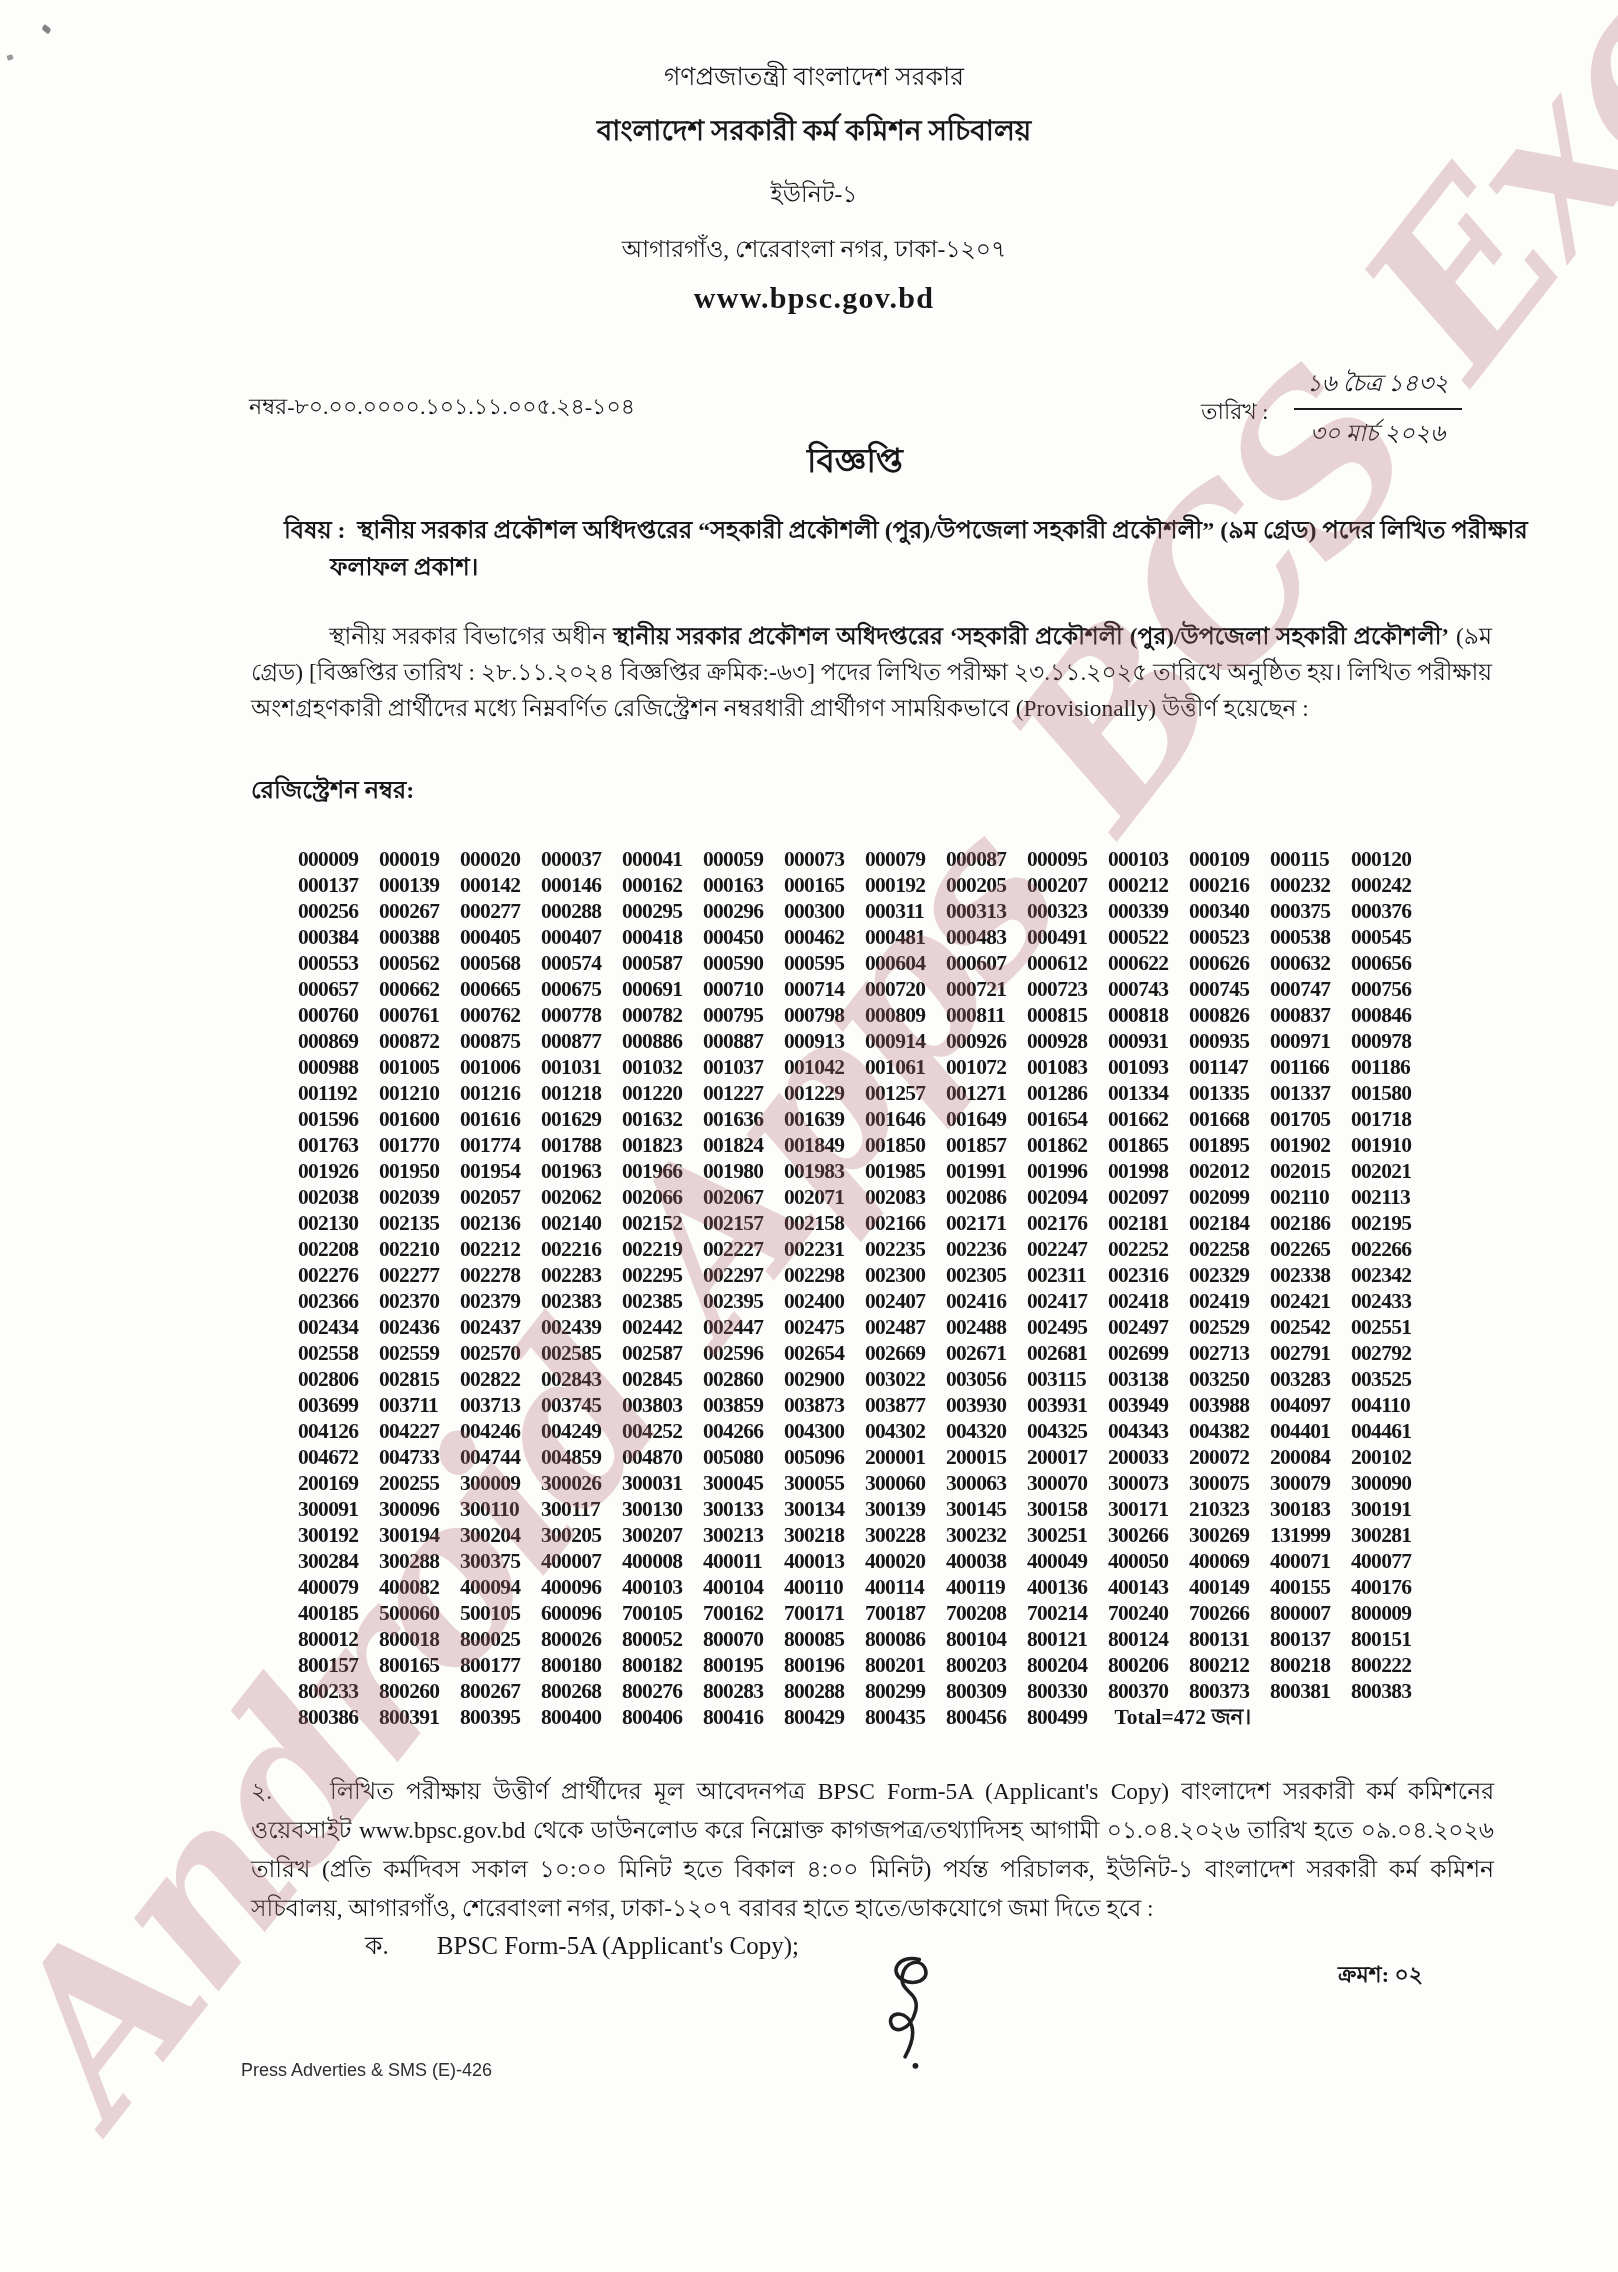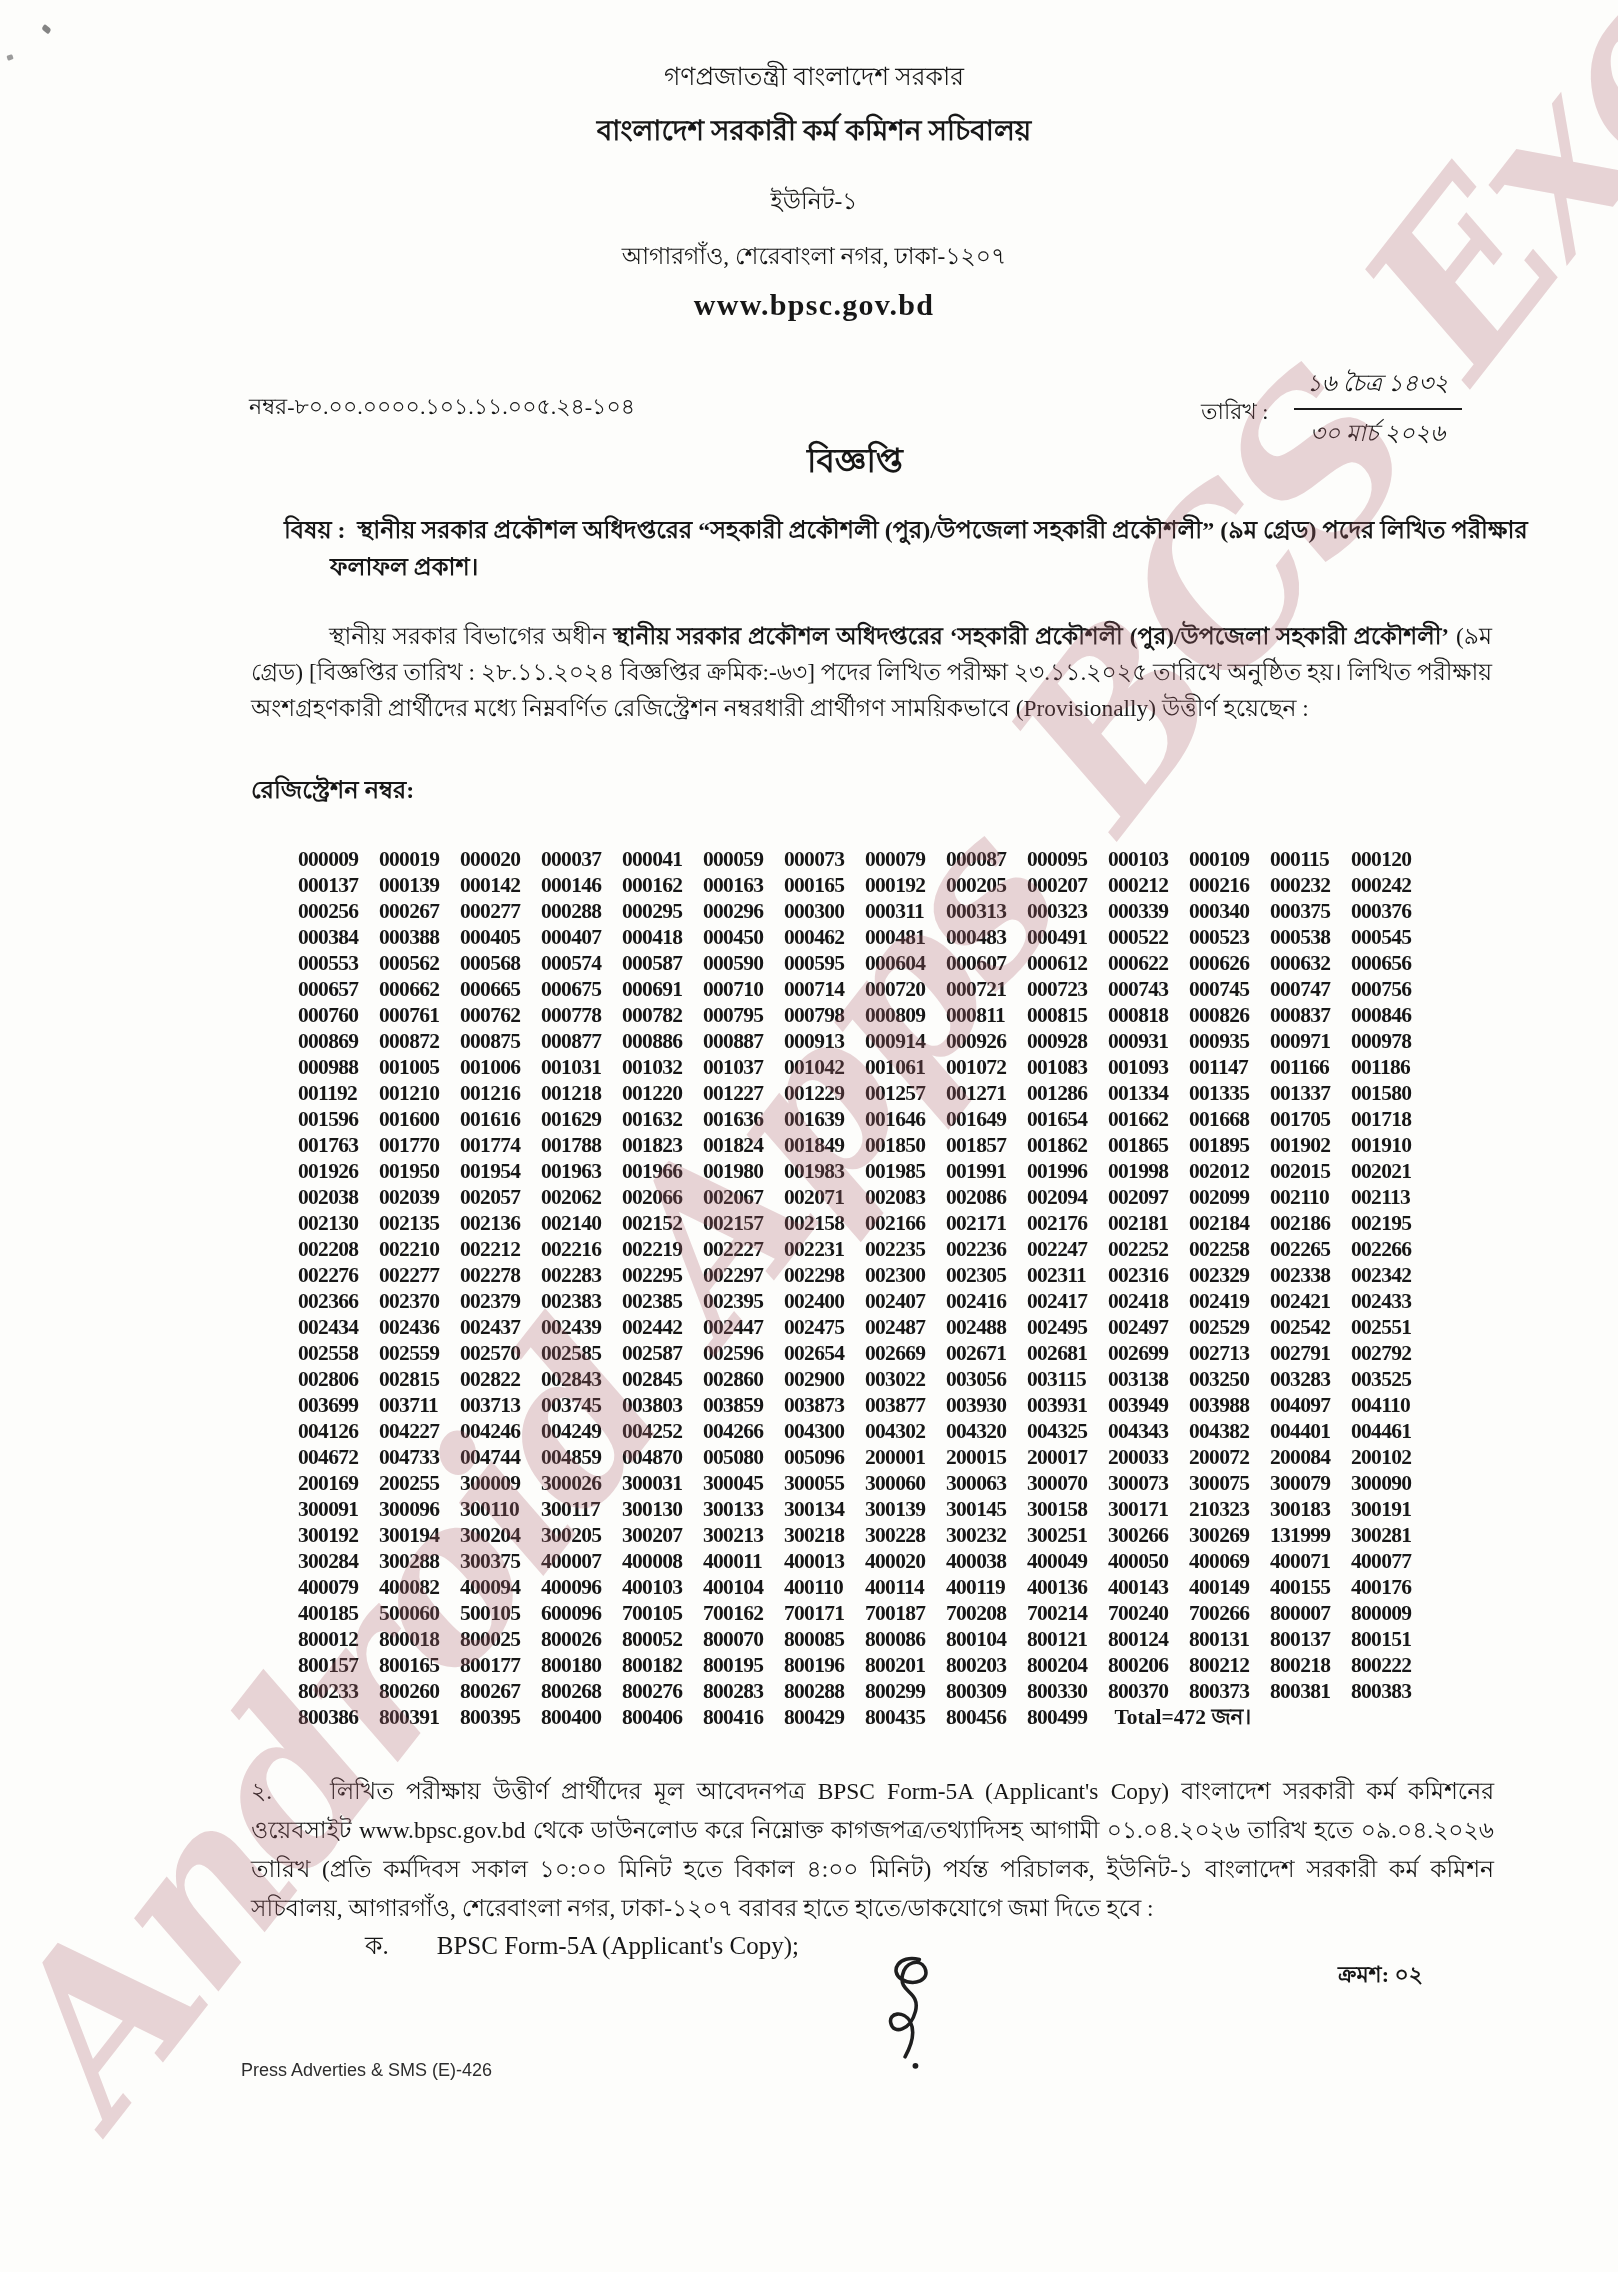--- a/index.html
+++ b/index.html
@@ -22,21 +22,21 @@
     color:rgba(172,98,110,0.27);
     white-space:nowrap;z-index:6;pointer-events:none;
   }
   
   .speck1{position:absolute;left:42px;top:26px;width:8.5px;height:5.9px;background:#6e6e6e;border-radius:1.3px 3.3px 1.3px 3.3px;transform:rotate(38deg);opacity:.85;}
   .speck2{position:absolute;left:6.5px;top:55px;width:5.9px;height:4.6px;background:#9b9b9b;border-radius:1.3px;transform:rotate(-18deg);}
   
   .hdr{position:absolute;top:57px;left:46px;width:1536px;text-align:center;z-index:2;}
   .hdr .h1{font-size:25px;}
   .hdr .h2{font-size:28px;font-weight:700;margin-top:9px;}
-  .hdr .h3{font-size:23.4px;margin-top:27px;}
+  .hdr .h3{font-size:23.4px;margin-top:20px;}
   .hdr .h4{font-size:23.4px;margin-top:15.6px;}
   .hdr .h5{font-size:30px;font-weight:700;margin-top:11.7px;letter-spacing:1.3px;}
   
   .ref-line{position:absolute;left:249px;top:389px;font-size:22px;z-index:2;}
   .date-label{position:absolute;left:1201px;top:394px;font-size:22px;z-index:2;}
   .date-frac{position:absolute;left:1280px;top:365px;width:195px;text-align:center;font-size:23.4px;z-index:2;font-style:italic;}
   .date-frac .top{display:inline-block;padding:0 9px 3.9px 9px;border-bottom:2px solid #1c1c1c;min-width:150px;}
   .date-frac .bot{padding-top:5.2px;}
   
   .doc-title{position:absolute;top:435px;left:46px;width:1618px;text-align:center;font-size:33px;font-weight:700;z-index:2;}

